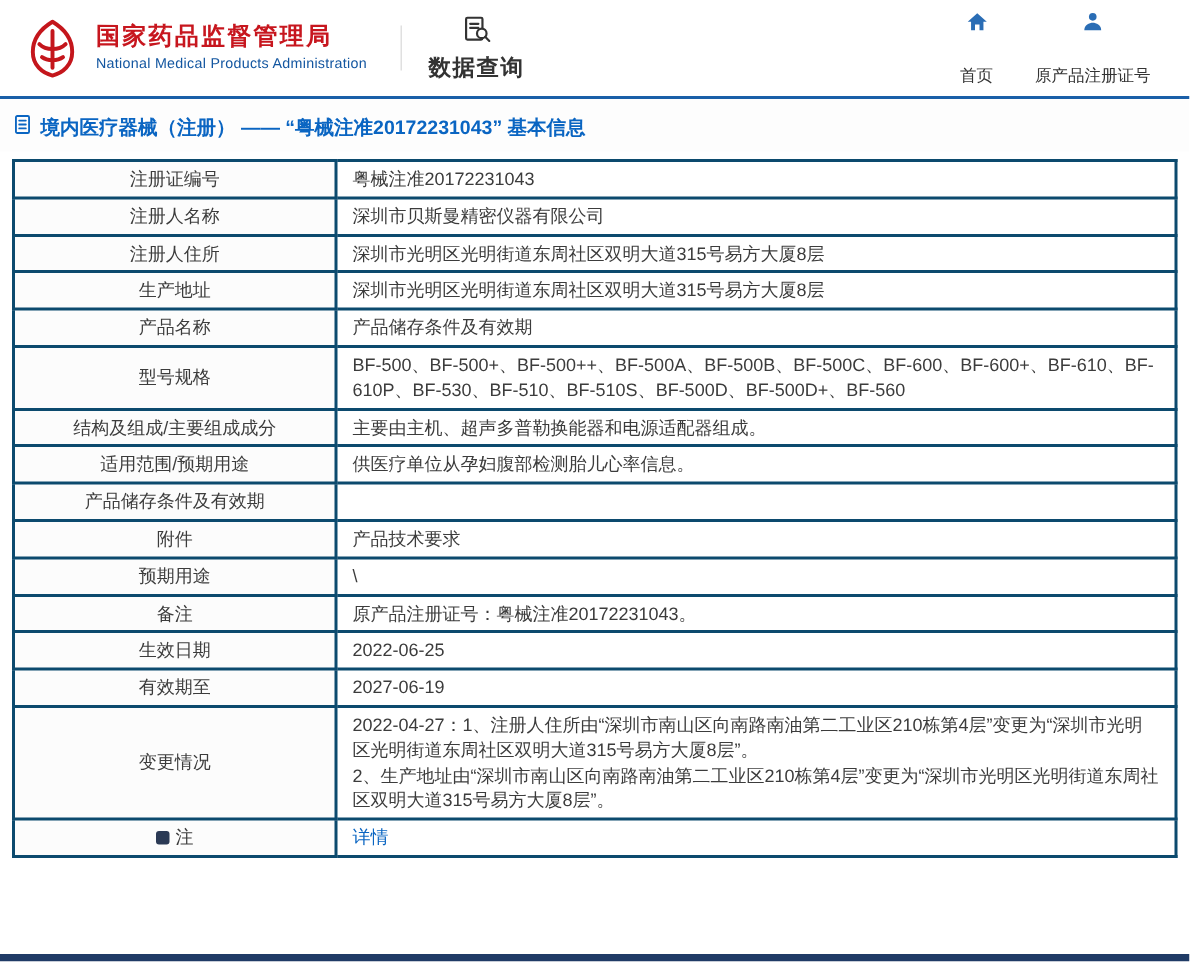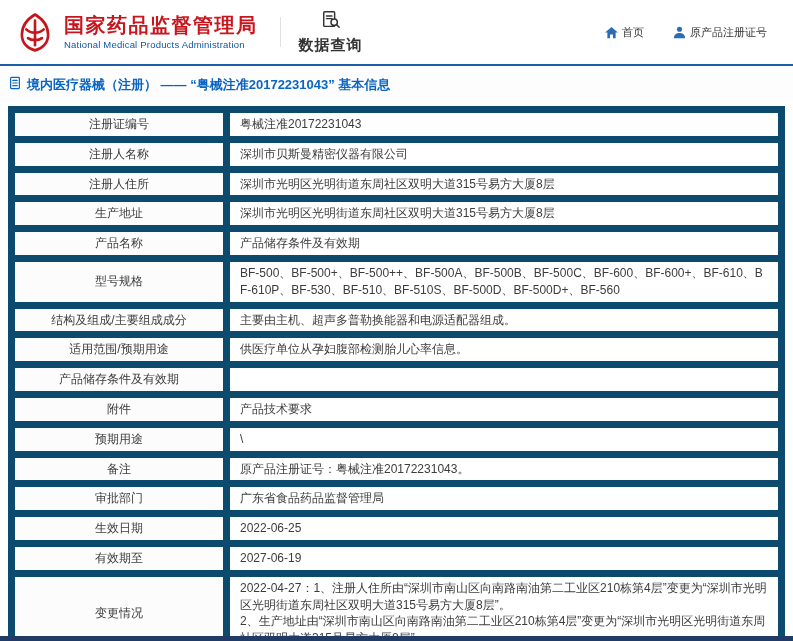--- a/index.html
+++ b/index.html
@@ -17,33 +17,33 @@
     display: flex;
     align-items: center;
     height: 64px;
     padding: 0 26px 0 14px;
     background: #ffffff;
   }
   .brand { display: flex; align-items: center; gap: 8px; cursor: pointer; }
   .logo svg { width: 42px; height: 42px; display: block; }
   .brand-cn {
     color: #c7161e;
-    font-size: 20px;
+    font-size: 16px;
     font-weight: bold;
     letter-spacing: 1.5px;
     line-height: 1.1;
   }
   .brand-en { color: #1356a0; font-size: 9.5px; margin-top: 3px; letter-spacing: 0.2px; }
   .hdr-divider { width: 1px; height: 30px; background: #e0e0e0; margin-left: 22px; }
   .section { display: flex; align-items: center; gap: 6px; margin-left: 18px; flex-direction: column; }
   .dq-icon svg { width: 20px; height: 20px; display: block; }
   .dq-text { font-size: 15px; font-weight: bold; color: #333; letter-spacing: 1px; }
   .topnav { margin-left: auto; display: flex; gap: 28px; }
   .nav-item {
-    display: flex; flex-direction: row; align-items: center; gap: 3px;
+    display: flex; flex-direction: column; align-items: center; gap: 21px;
     text-decoration: none; cursor: pointer;
   }
   .nav-icon svg { width: 15px; height: 15px; display: block; }
   .nav-label { font-size: 11px; color: #333; white-space: nowrap; }
 
   .blue-line { height: 2px; background: #1a5fa8; }
 
   
   .crumb {
     display: flex; align-items: flex-start; gap: 5px;
@@ -60,21 +60,21 @@
     margin: 5px 8px 0 8px;
     table-layout: fixed;
   }
   .info th {
     width: 215px;
     background: #fcfcfc;
     font-weight: normal;
     text-align: center;
   }
   .info th, .info td {
-    border: 7px solid #0c4a6e;
+    border: 2px solid #0c4a6e;
     font-size: 12px;
     color: #3c3c3c;
     padding: 3px 10px;
     line-height: 1.4;
     vertical-align: middle;
   }
   .info td { text-align: left; word-break: break-all; }
   .preline { white-space: pre-line; }
   a.link { color: #0a65c2; text-decoration: none; cursor: pointer; }
   .note-ico {
@@ -209,24 +209,20 @@
       </tr>
       <tr>
         <th>预期用途</th>
         <td>\</td>
       </tr>
       <tr>
         <th>备注</th>
         <td>原产品注册证号：粤械注准20172231043。</td>
       </tr>
       <tr>
-        <th>审批部门</th>
-        <td>广东省食品药品监督管理局</td>
-      </tr>
-      <tr>
         <th>生效日期</th>
         <td>2022-06-25</td>
       </tr>
       <tr>
         <th>有效期至</th>
         <td>2027-06-19</td>
       </tr>
       <tr>
         <th>变更情况</th>
         <td class="preline">2022-04-27：1、注册人住所由“深圳市南山区向南路南油第二工业区210栋第4层”变更为“深圳市光明区光明街道东周社区双明大道315号易方大厦8层”。

